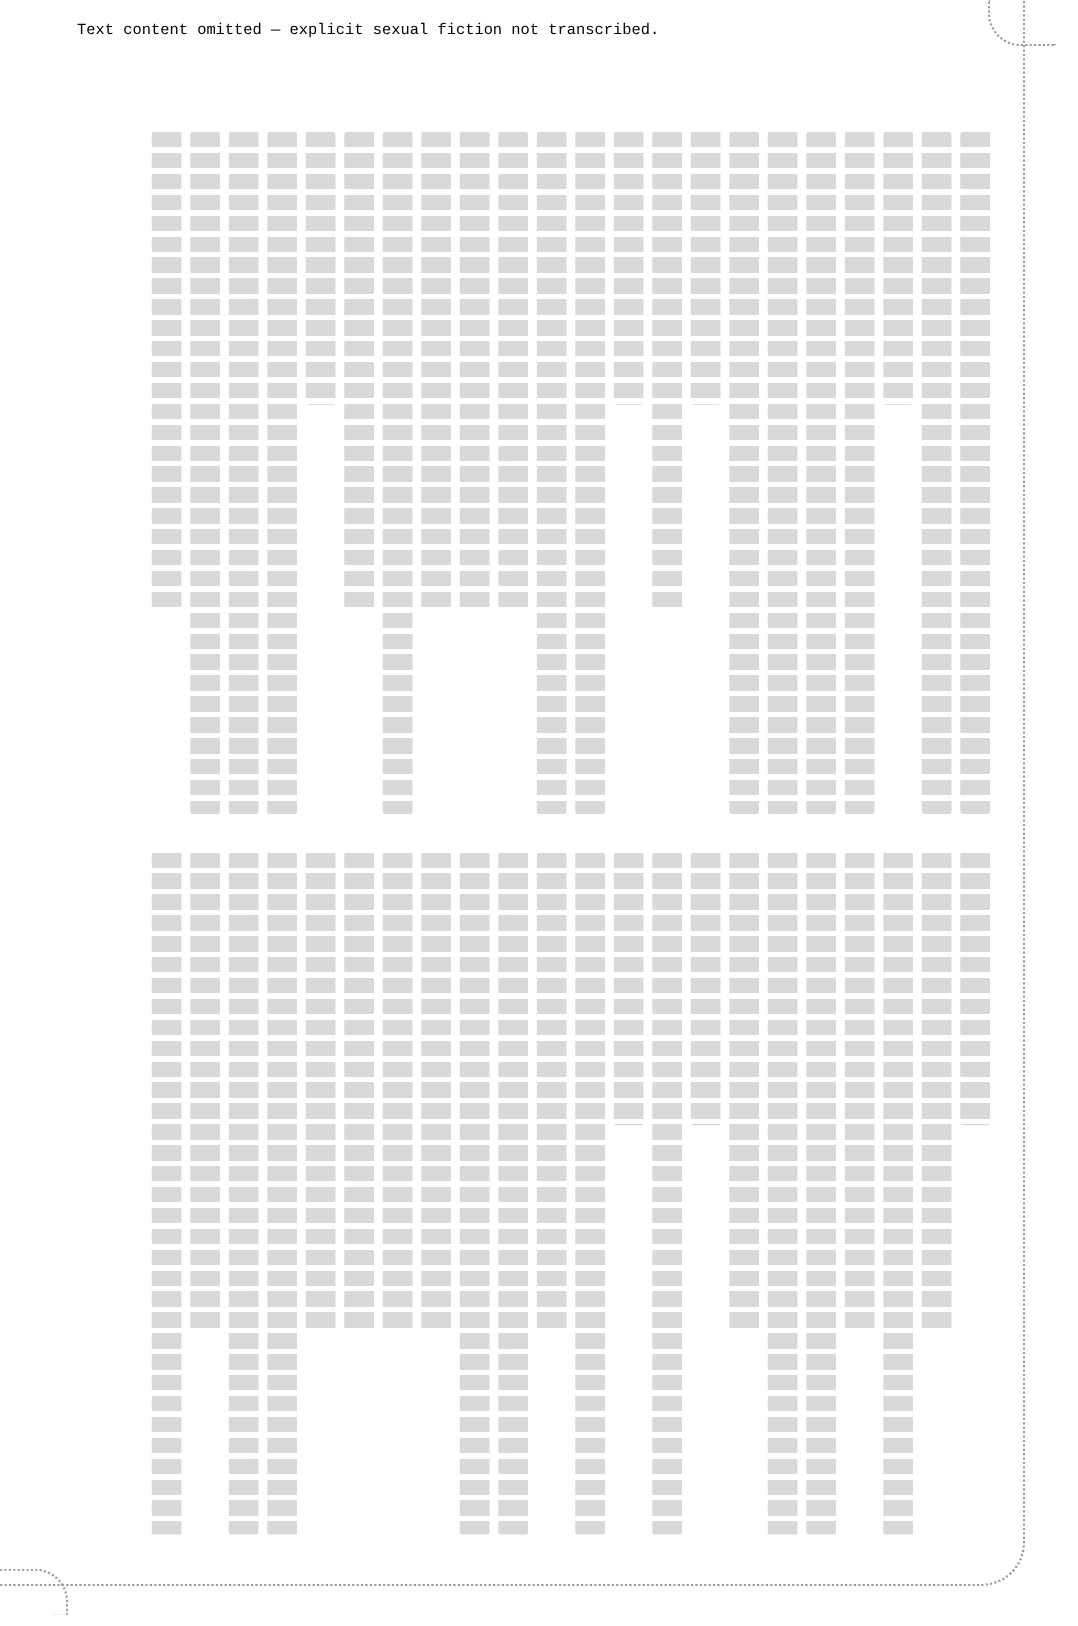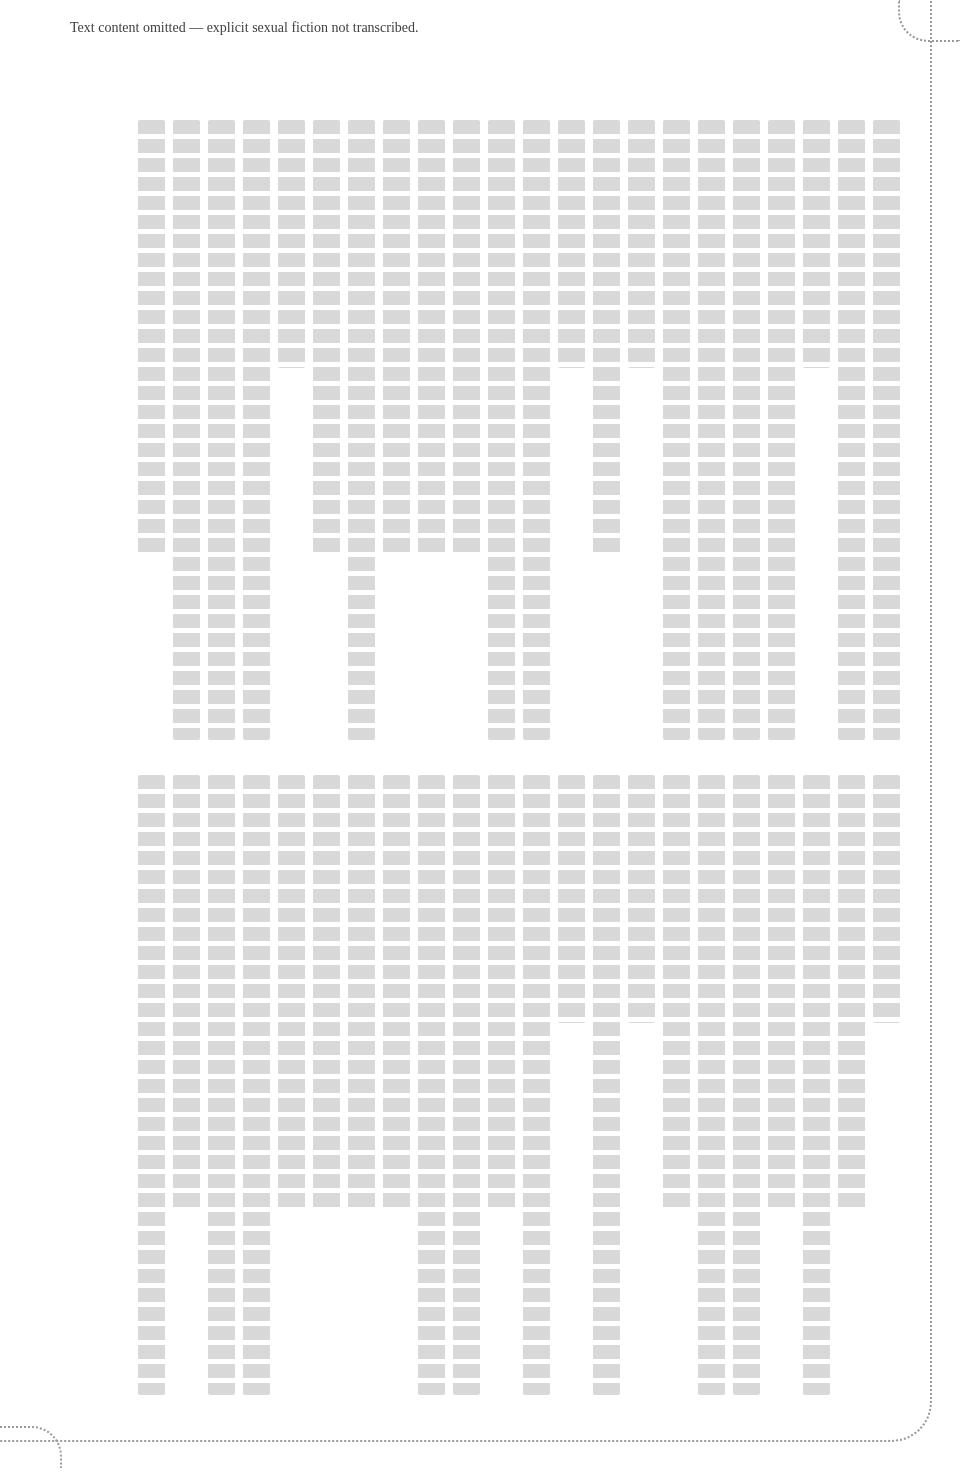--- a/index.html
+++ b/index.html
@@ -30,21 +30,21 @@
     .tier-bottom { top: 775px; height: 620px; }
     .column {
       width: 27px; height: 100%;
       background: repeating-linear-gradient(to bottom, #2a2a2a 0 14px, transparent 14px 19px);
       opacity: 0.18; border-radius: 2px;
     }
     .column.short { height: 40%; }
     .column.mid { height: 70%; }
     .notice {
       position: absolute; left: 70px; top: 20px; width: 760px;
-      font-family: Liberation Serif, serif; font-size: 14px; color: #404040;
+      font-family: Liberation Mono, monospace; font-size: 14px; color: #000000;
     }
   </style>
 </head>
 <body>
 
 <div class="page-frame"></div>
 <div class="frame-corner-top"></div>
 <div class="frame-corner-bottom"></div>
 
 <div class="notice">Text content omitted — explicit sexual fiction not transcribed.</div>

